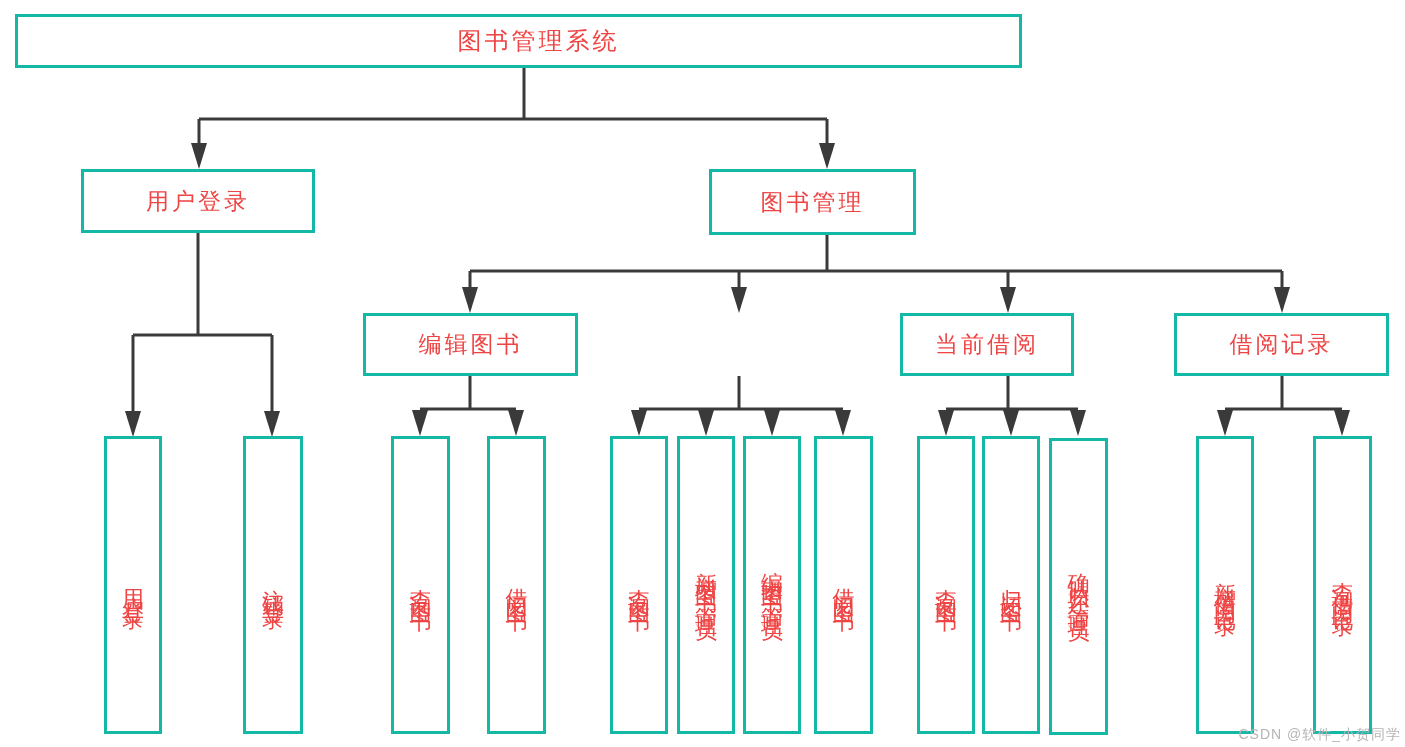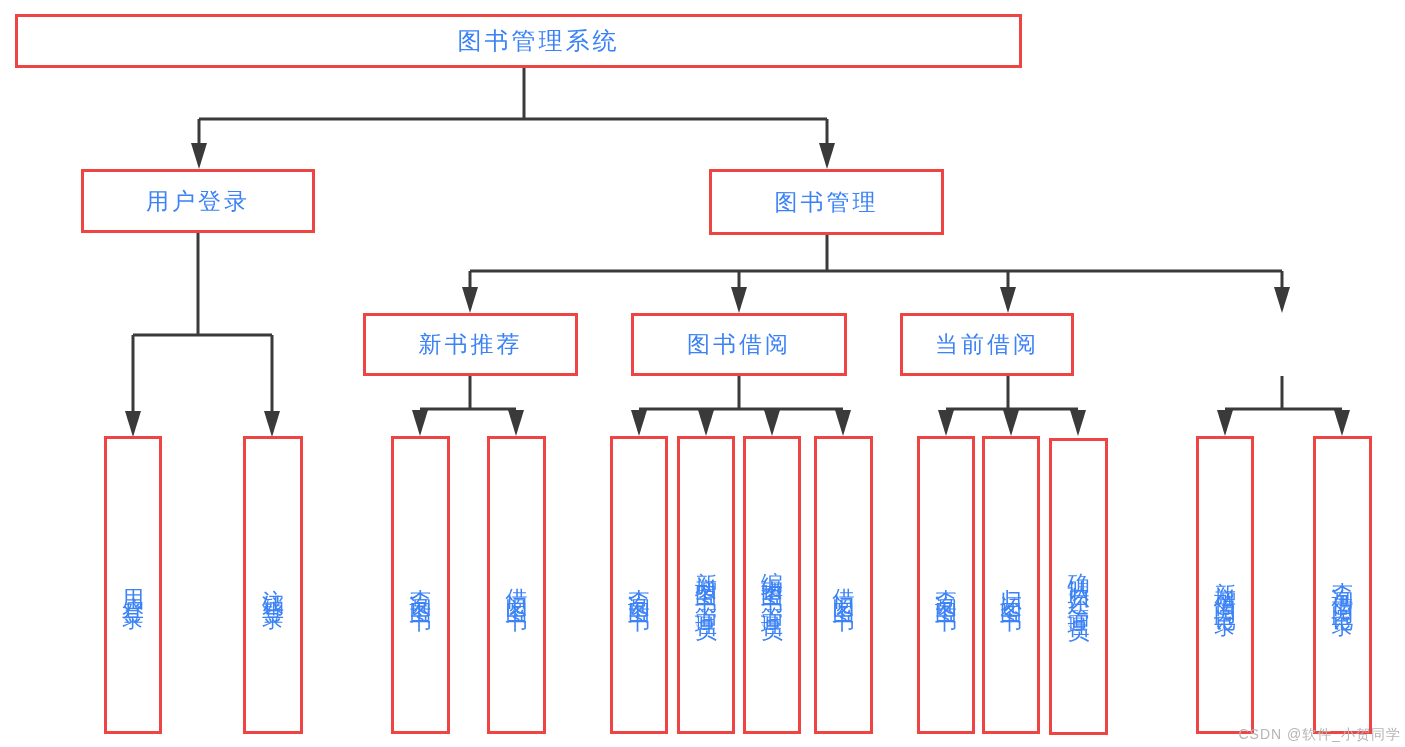--- a/index.html
+++ b/index.html
@@ -8,26 +8,26 @@
     background: #ffffff;
     position: relative;
     font-family: "Liberation Sans", sans-serif;
     overflow: hidden;
   }
   #stage { position: absolute; left: 0; top: 0; width: 1405px; height: 747px; }
   svg.connectors { position: absolute; left: 0; top: 0; pointer-events: none; }
   .node {
     position: absolute;
     box-sizing: border-box;
-    border: 3px solid #ef4444;
+    border: 3px solid #14b8a6;
     background: #ffffff;
     display: flex;
     align-items: center;
     justify-content: center;
-    color: #3b82f6;
+    color: #ef4444;
     font-family: Liberation Serif, serif;
   }
   .hnode { font-size: 23px; letter-spacing: 3px; white-space: nowrap; }
   .root-node { font-size: 24px; padding-left: 40px; }
   .vnode span {
     writing-mode: vertical-lr;
     text-orientation: mixed;
     font-size: 22px;
     letter-spacing: 7px;
     line-height: 1;
@@ -109,32 +109,32 @@
     </g>
   </svg>
 
   <div class="node hnode root-node" style="left:15px; top:14px; width:1007px; height:54px;">
     <span>图书管理系统</span>
   </div>
 
   <div class="node hnode" style="left:81px; top:169px; width:234px; height:64px;">
     <span>用户登录</span>
   </div>
-  <div class="node hnode" style="left:709px; top:169px; width:235px; height:66px;">
+  <div class="node hnode" style="left:709px; top:169px; width:207px; height:66px;">
     <span>图书管理</span>
   </div>
 
   <div class="node hnode" style="left:363px; top:313px; width:215px; height:63px;">
-    <span>新书推荐</span>
-  </div>
-  <div class="node hnode" style="left:631px; top:313px; width:216px; height:63px;">
-    <span>图书借阅</span>
+    <span>编辑图书</span>
   </div>
   <div class="node hnode" style="left:900px; top:313px; width:174px; height:63px;">
     <span>当前借阅</span>
+  </div>
+  <div class="node hnode" style="left:1174px; top:313px; width:215px; height:63px;">
+    <span>借阅记录</span>
   </div>
 
   <div class="node vnode" style="left:104px; top:436px; width:58px; height:298px;">
     <span>用户登录</span>
   </div>
   <div class="node vnode" style="left:243px; top:436px; width:60px; height:298px;">
     <span>注销登录</span>
   </div>
 
   <div class="node vnode" style="left:391px; top:436px; width:59px; height:298px;">

